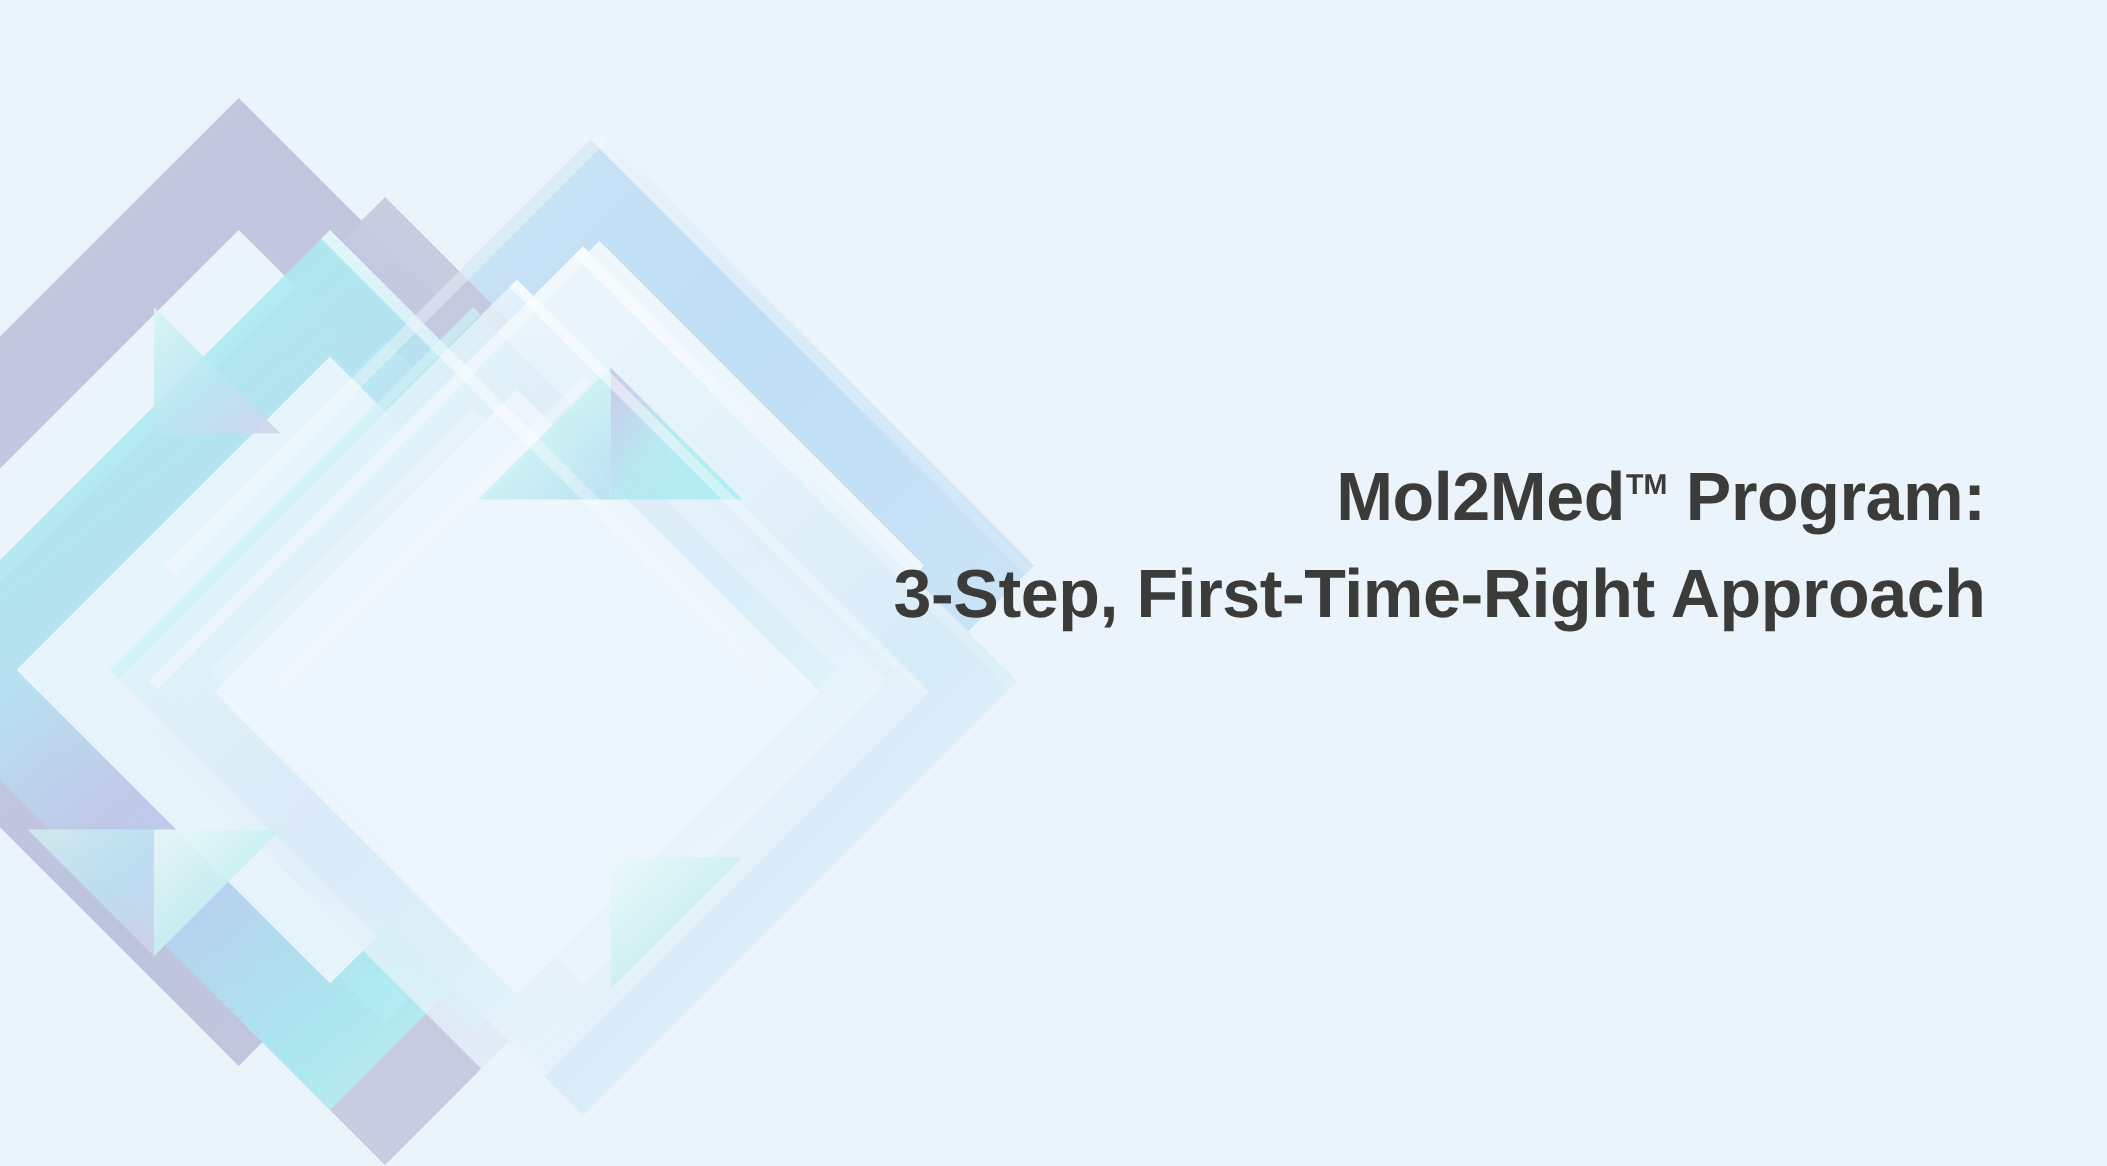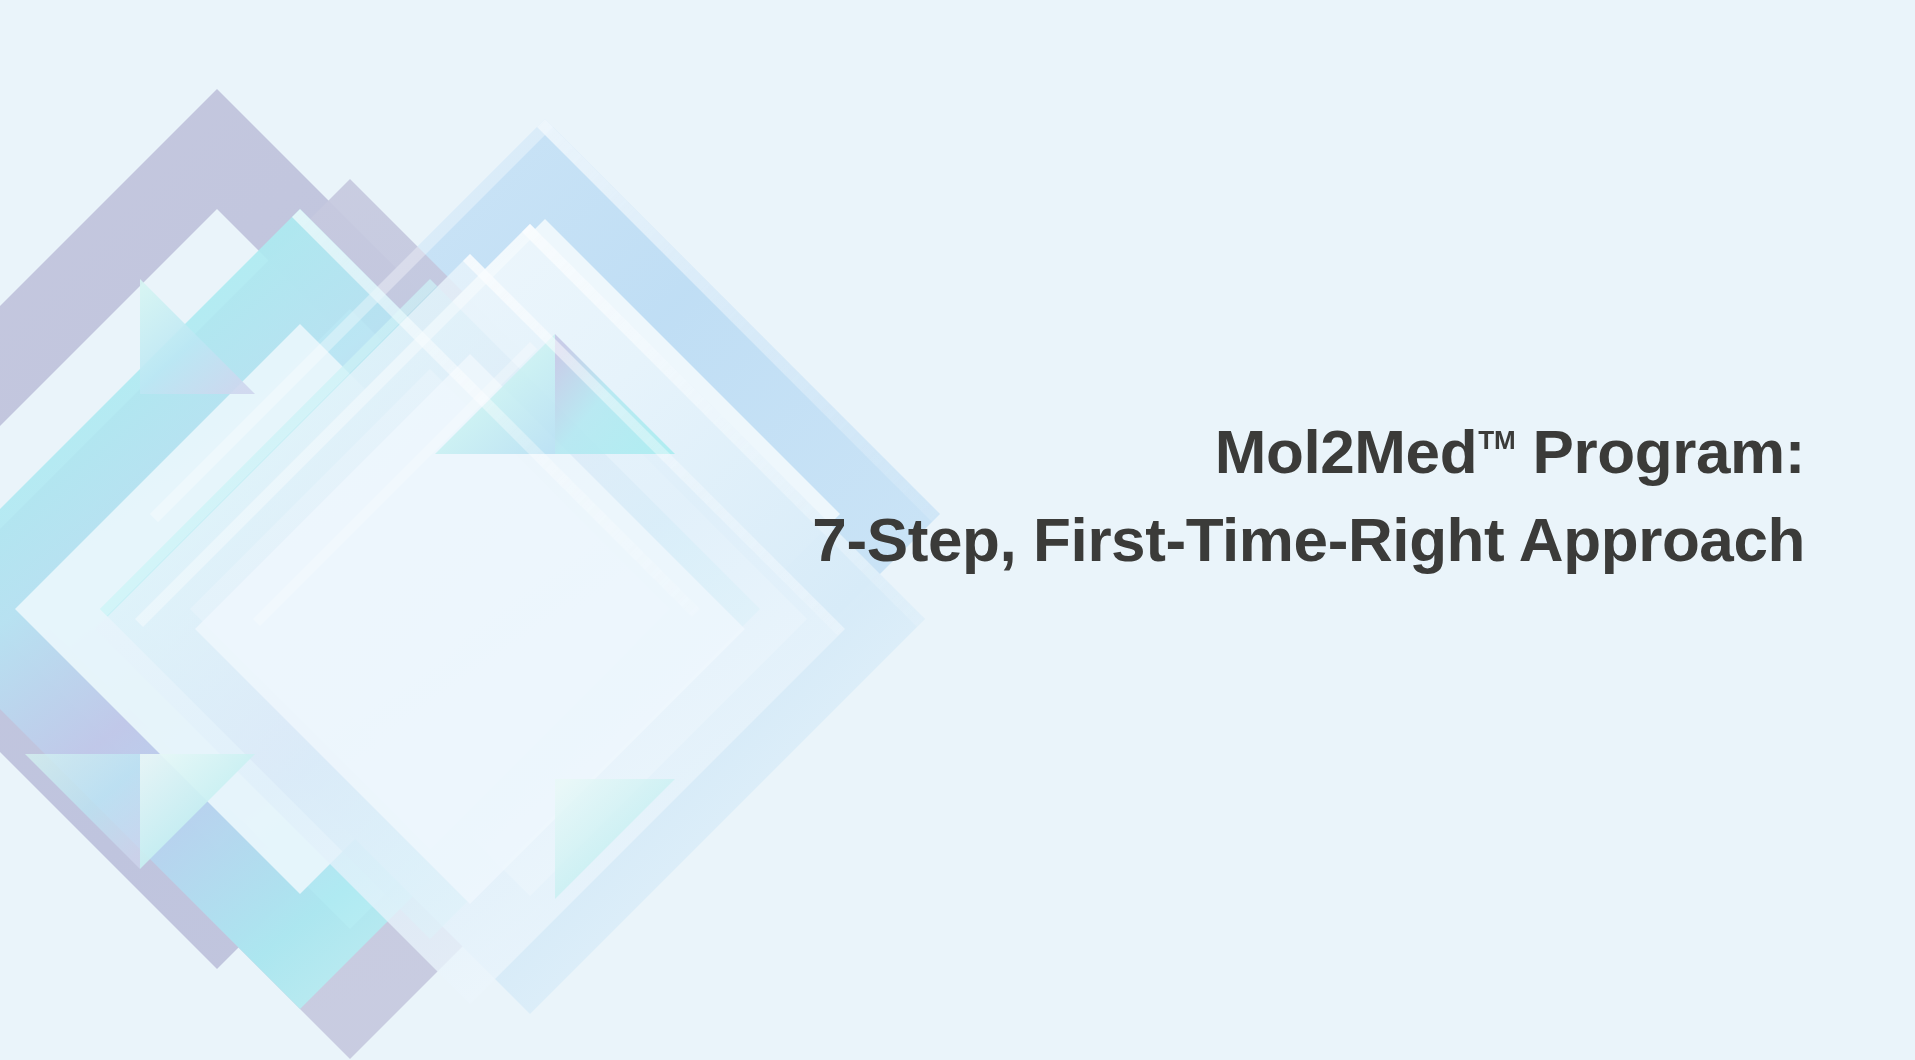--- a/index.html
+++ b/index.html
@@ -194,16 +194,16 @@
         <path d="M 150 490 L 545 95 L 553 103 L 158 498 Z" fill="#ffffff" opacity="0.45"></path>
         <path d="M 135 595 L 530 200 L 538 208 L 143 603 Z" fill="#ffffff" opacity="0.5"></path>
         <path d="M 100 585 L 430 255 L 437 262 L 107 592 Z" fill="#ffffff" opacity="0.4"></path>
         <path d="M 253 595 L 530 318 L 537 325 L 260 602 Z" fill="#ffffff" opacity="0.35"></path>
       </g>
     </svg>
   </div>
 
   <div id="title-block">
     <div class="title-line"><span>Mol2Med</span><sup class="tm">TM</sup><span> Program:</span></div>
-    <div class="title-line">7-Step, First-Time-Right Approach</div>
+    <div class="title-line">3-Step, First-Time-Right Approach</div>
   </div>
 
 </div>
 
 </body></html>

